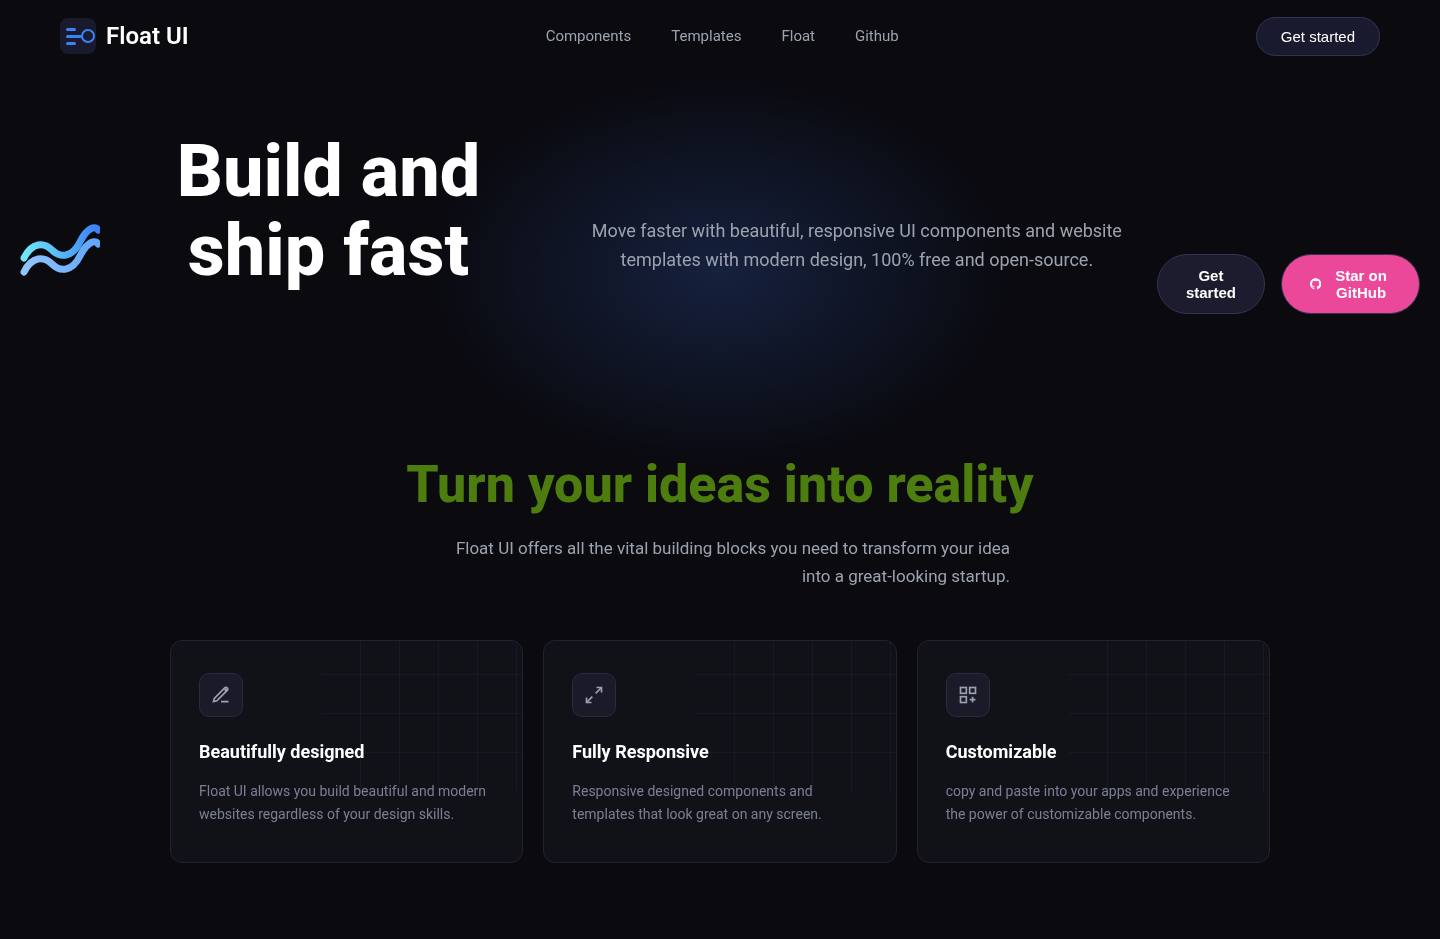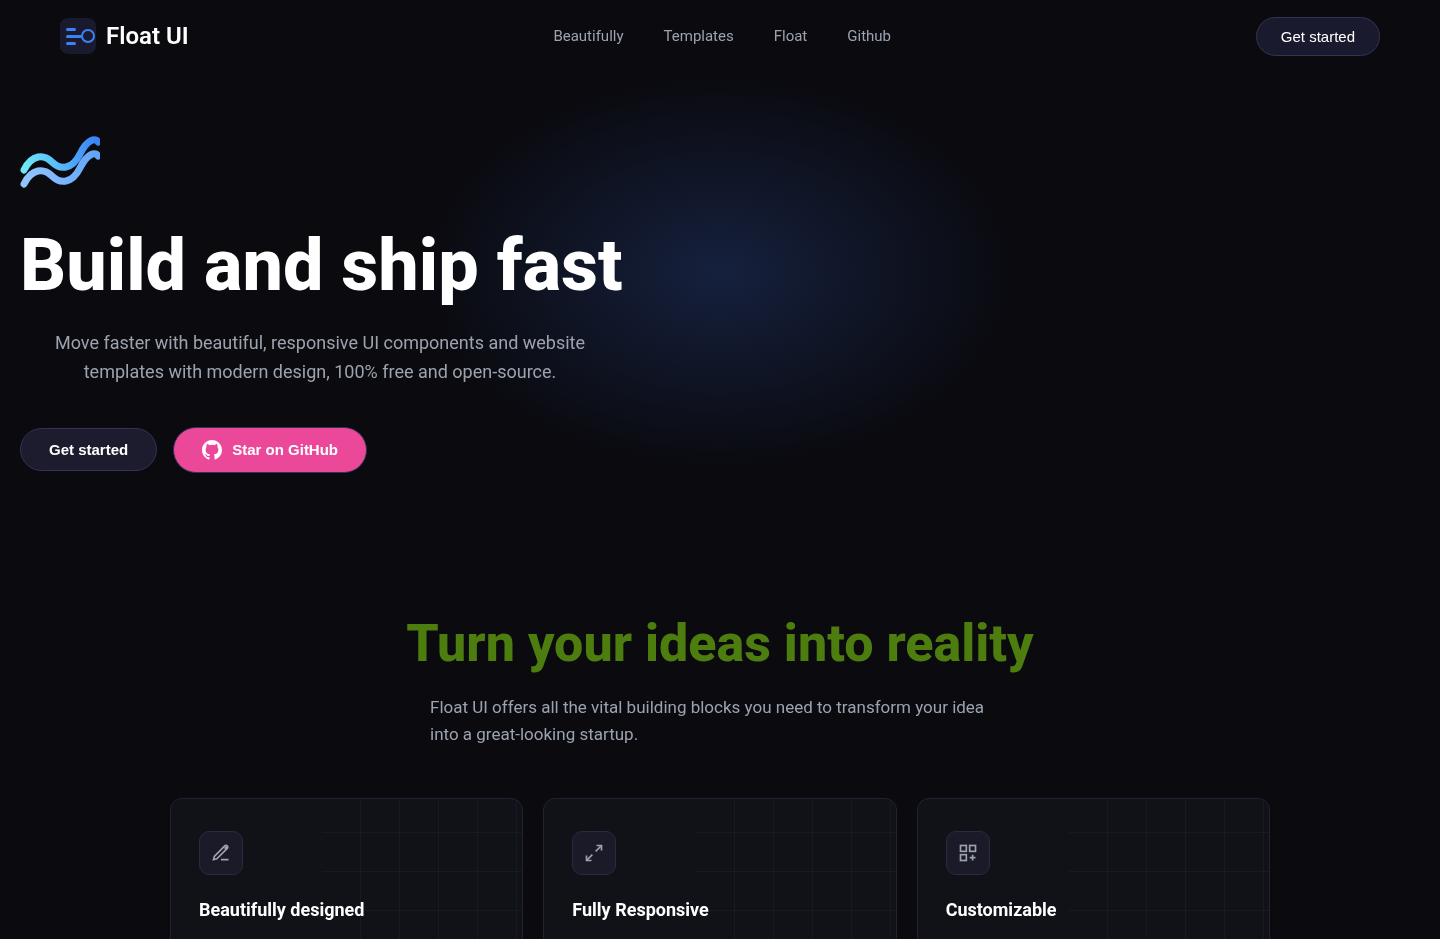--- a/index.html
+++ b/index.html
@@ -66,22 +66,22 @@
       padding: 10px 24px;
       border-radius: 9999px;
       font-size: 15px;
       font-weight: 500;
       cursor: pointer;
     }
 
     
     .hero {
       display: flex;
-      flex-direction: column;
-      align-items: flex-start;
+      flex-direction: row;
+      align-items: flex-end;
       text-align: center;
       padding: 60px 20px 80px;
       position: relative;
     }
 
     .hero::before {
       content: '';
       position: absolute;
       top: 0;
       left: 50%;
@@ -169,21 +169,21 @@
       font-size: 52px;
       font-weight: 800;
       color: #4d7c0f;
       text-align: center;
       margin-bottom: 20px;
     }
 
     .features-subtitle {
       font-size: 17px;
       color: #9ca3af;
-      text-align: left;
+      text-align: right;
       max-width: 580px;
       line-height: 1.6;
       margin-bottom: 50px;
     }
 
     .feature-cards {
       display: grid;
       grid-template-columns: repeat(3, 1fr);
       gap: 20px;
       width: 100%;
@@ -264,21 +264,21 @@
       <rect width="36" height="36" rx="8" fill="#1a1a2e"></rect>
       <rect x="6" y="10" width="10" height="3" rx="1.5" fill="#3b82f6"></rect>
       <rect x="6" y="17" width="16" height="3" rx="1.5" fill="#3b82f6"></rect>
       <rect x="6" y="24" width="10" height="3" rx="1.5" fill="#3b82f6"></rect>
       <circle cx="28" cy="18" r="6" stroke="#3b82f6" stroke-width="2" fill="none"></circle>
     </svg>
     <span class="nav-logo-text">Float UI</span>
   </div>
 
   <div class="nav-links">
-    <a class="nav-link">Beautifully</a>
+    <a class="nav-link">Components</a>
     <a class="nav-link">Templates</a>
     <a class="nav-link">Float</a>
     <a class="nav-link">Github</a>
   </div>
 
   <button class="nav-cta">Get started</button>
 </nav>
 
 <section class="hero">
   <div class="hero-logo">

